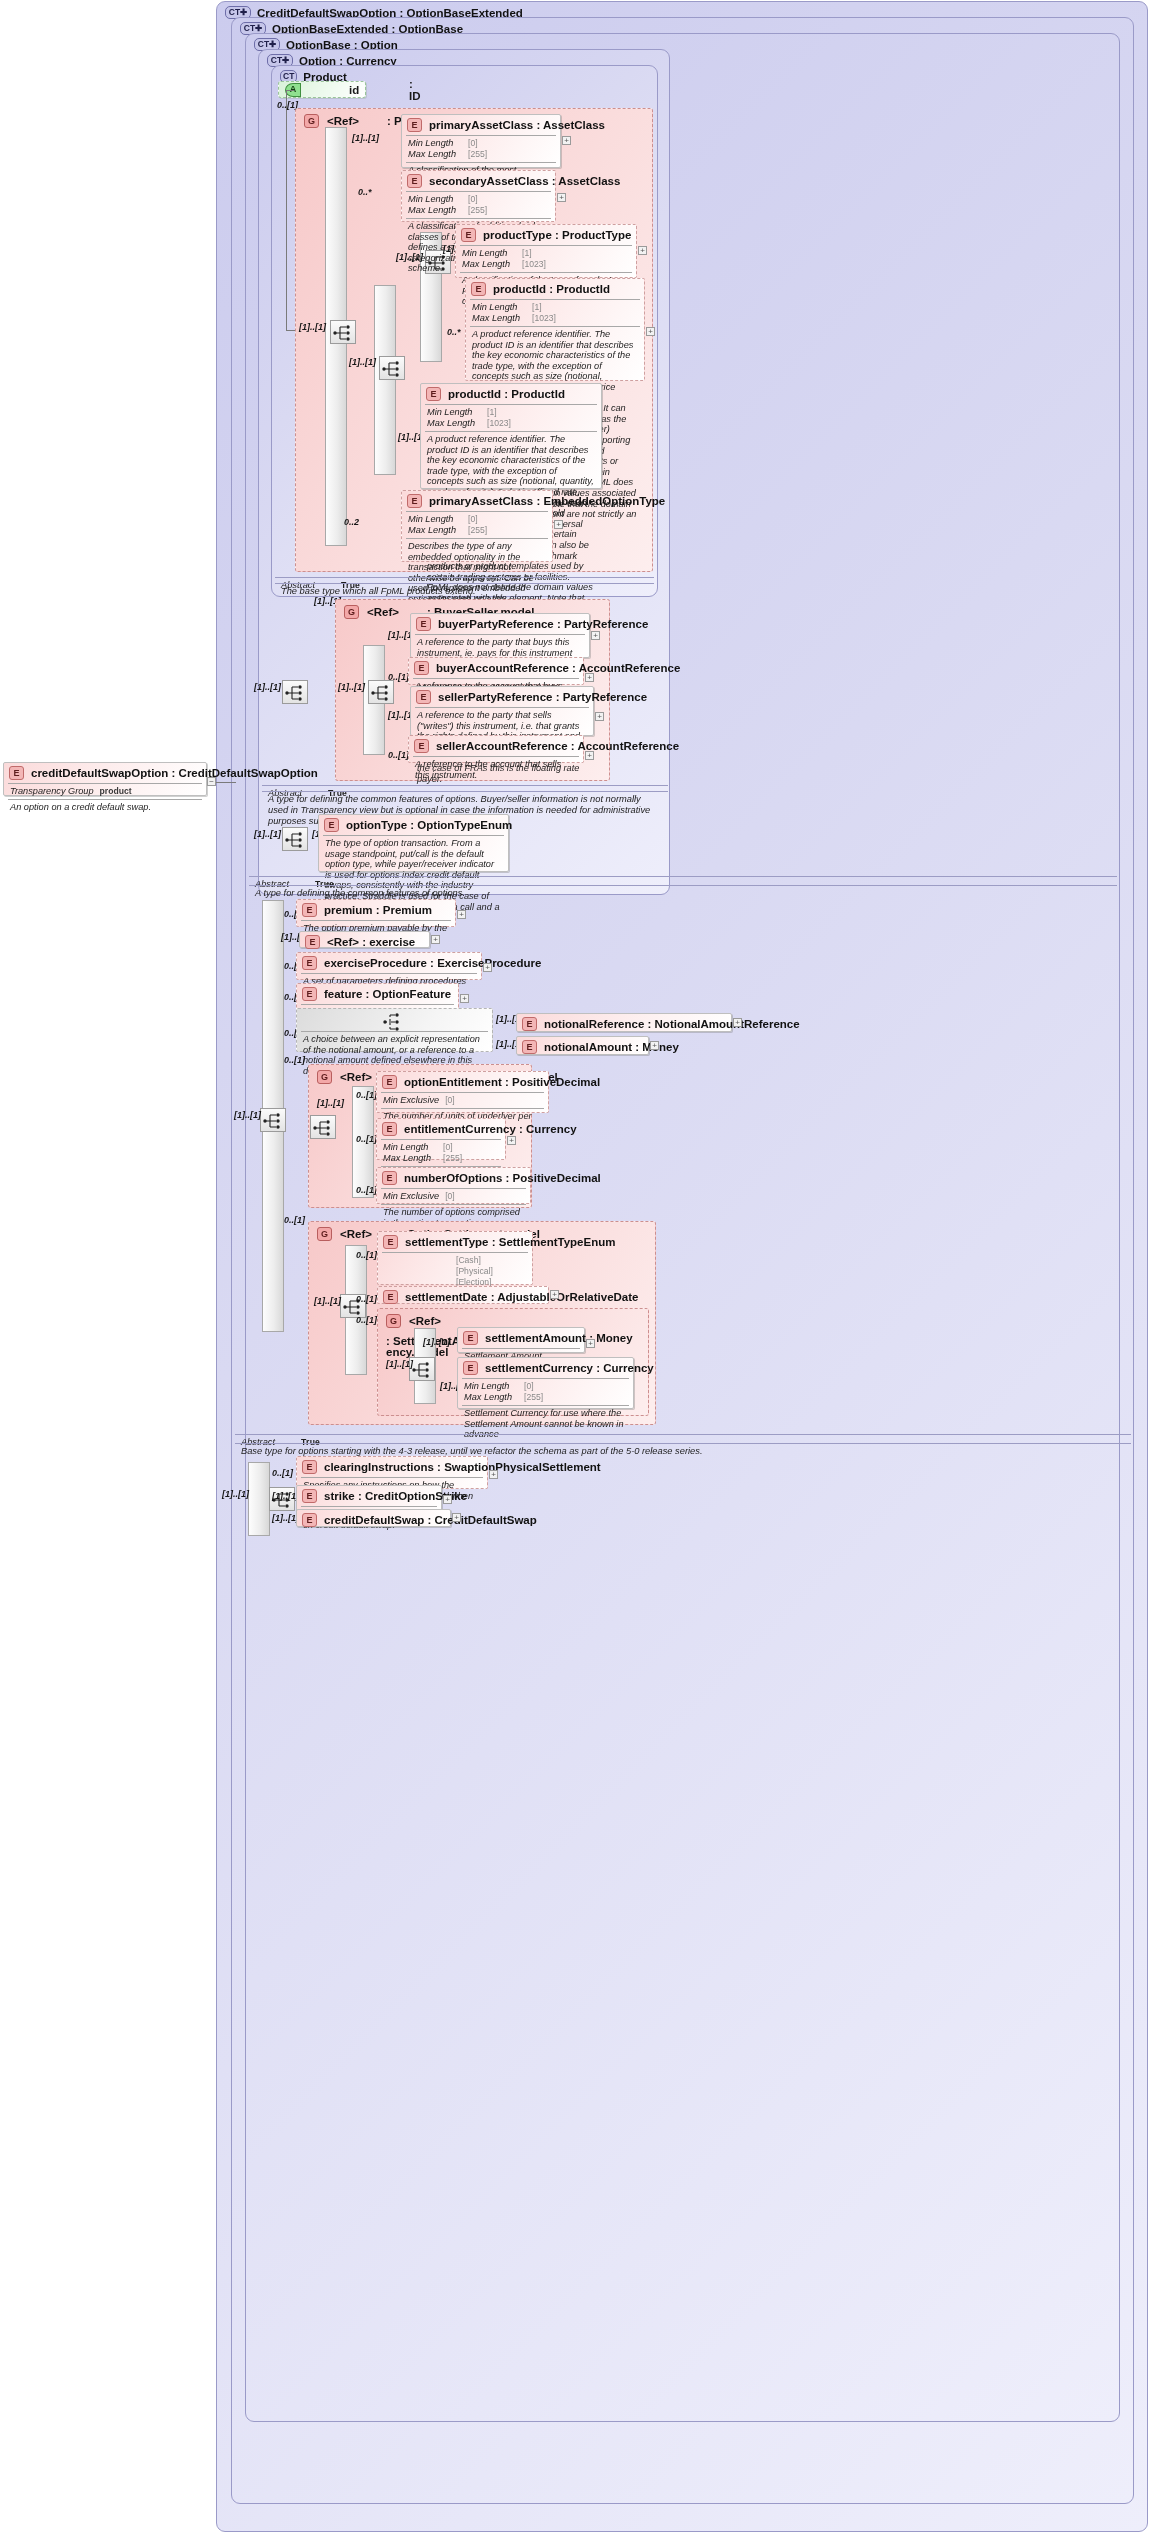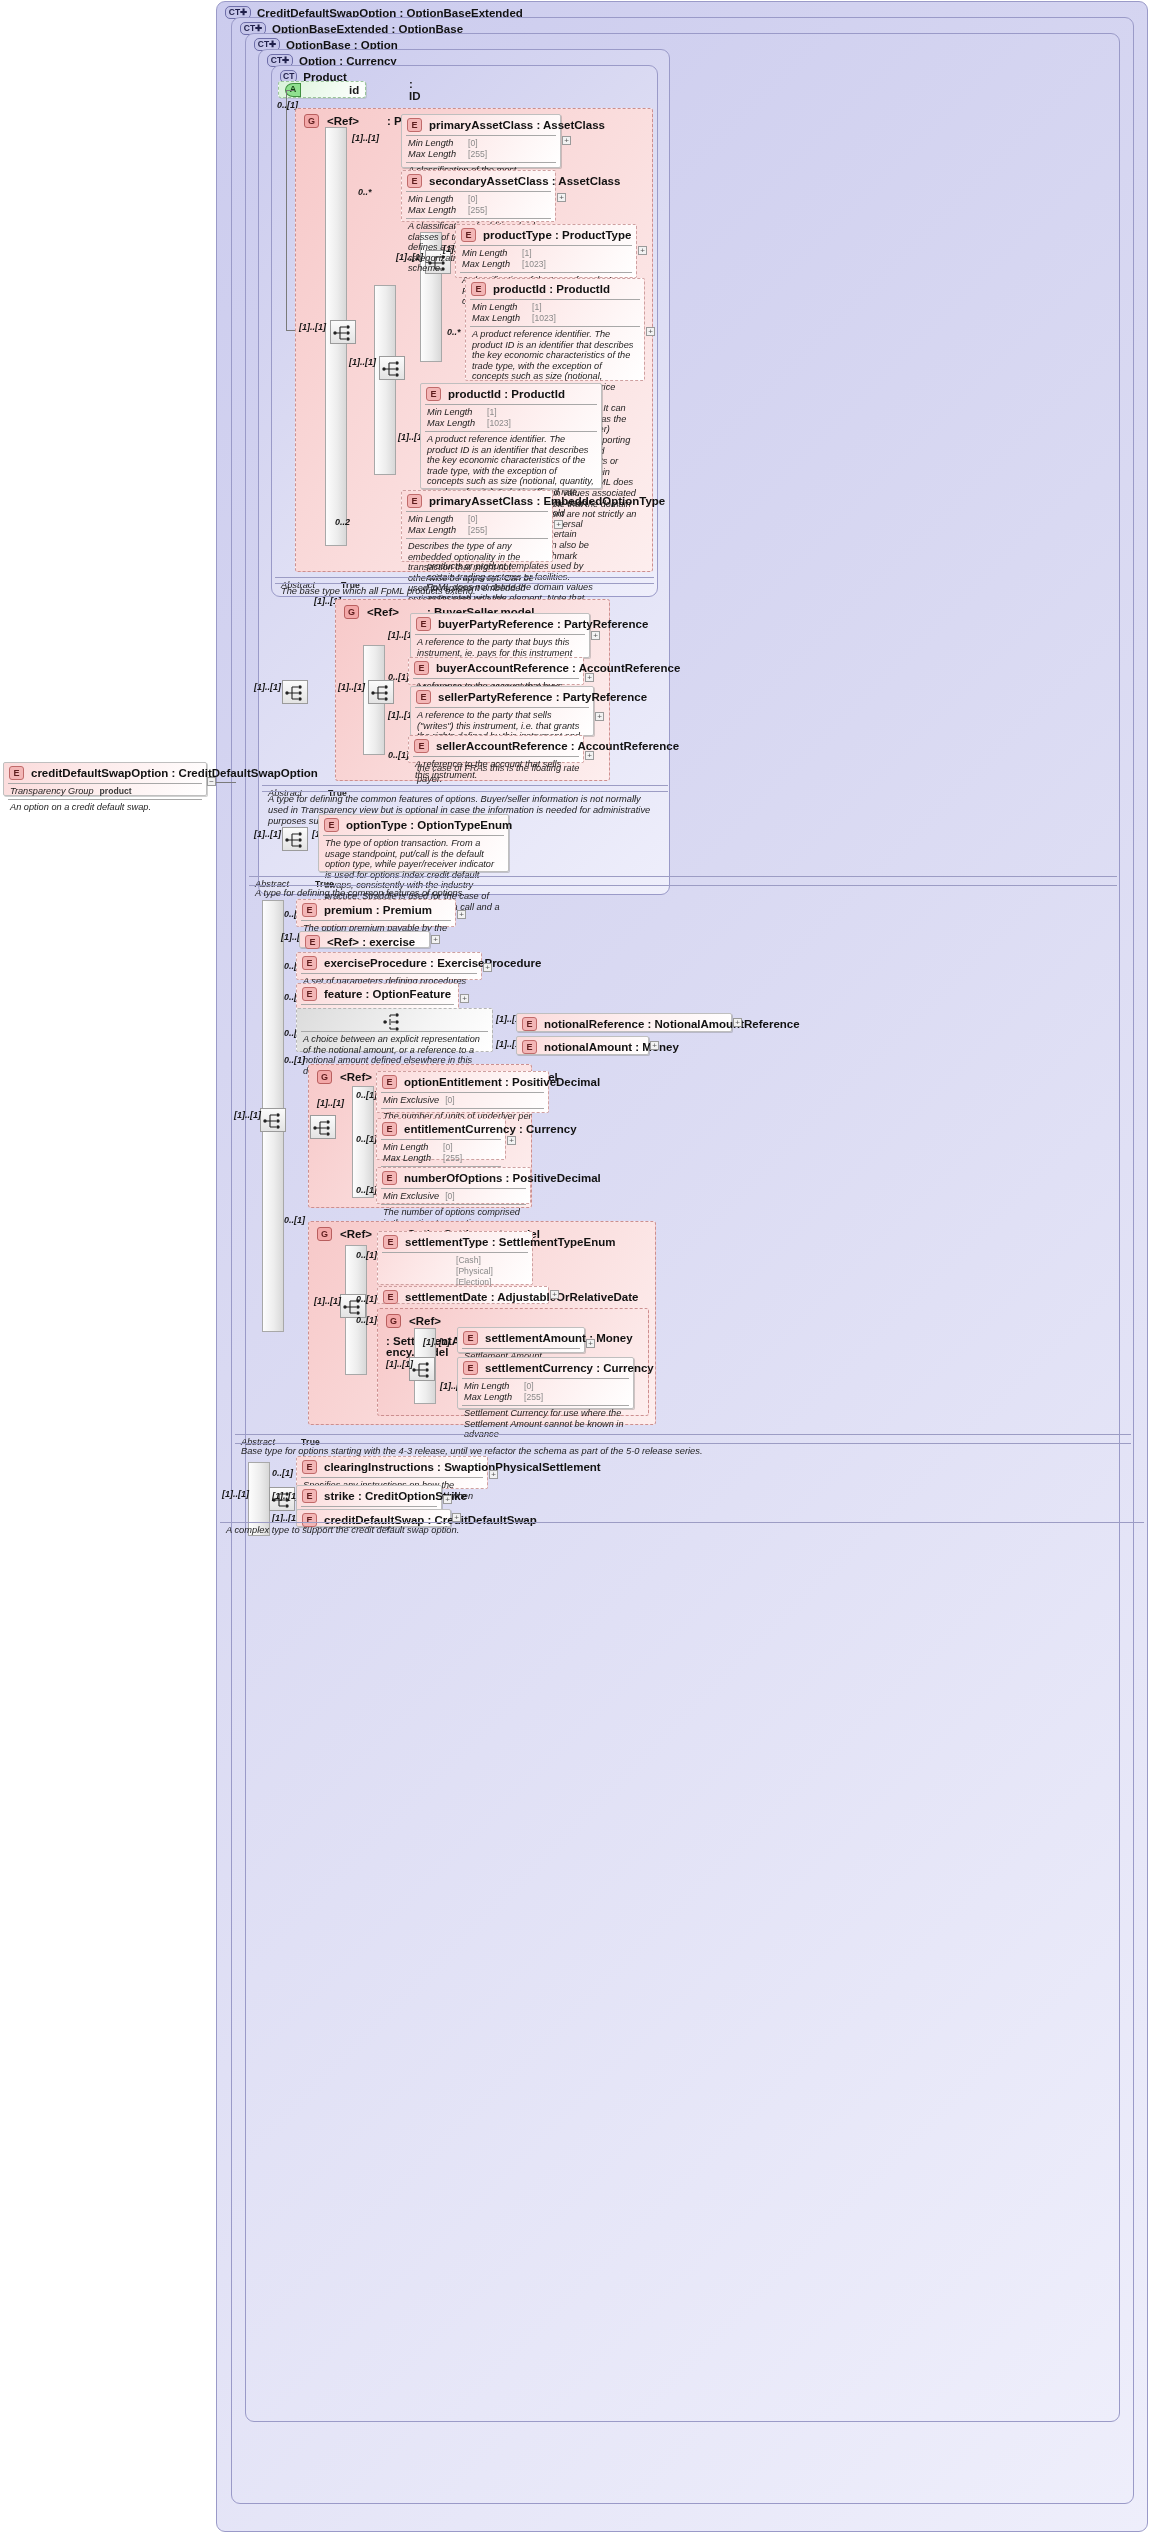--- a/index.html
+++ b/index.html
@@ -342,21 +342,21 @@
           <span class="fv">[1]</span>
         </div>
       <div class="frow">
           <span class="fk">Max Length</span>
           <span class="fv">[1023]</span>
         </div>
     </div>
     <div class="doc">A product reference identifier. The product ID is an identifier that describes the key economic characteristics of the trade type, with the exception of concepts such as size (notional, quantity, number of units) and price (fixed rate, strike, etc.) that are negotiated for each transaction. It can be used to hold identifiers such as the "UPI" (universal product identifier) required by certain regulatory reporting rules. It can also be used to hold identifiers of benchmark products or product templates used by certain trading systems or facilities. FpML does not define the domain values associated with this element. Note that the domain values for this element are not strictly an enumerated list.</div>
   </div>
 
-  <div class="abs card" style="left:335px;top:517px;">0..2</div>
+  <div class="abs card" style="left:344px;top:517px;">0..2</div>
   <div class="abs ebox opt" style="left:401px;top:490px;width:152px;height:72px;">
     <div class="etitle">
       <span class="badge e">E</span>
       <span>primaryAssetClass : EmbeddedOptionType</span>
     </div>
     <div class="facets">
       <div class="frow">
           <span class="fk">Min Length</span>
           <span class="fv">[0]</span>
         </div>
@@ -783,23 +783,20 @@
 
   <div class="abs card" style="left:272px;top:1513px;">[1]..[1]</div>
   <div class="abs ebox req" style="left:296px;top:1509px;width:155px;height:18px;">
     <div class="etitle">
       <span class="badge e">E</span>
       <span>creditDefaultSwap : CreditDefaultSwap</span>
     </div>
   </div>
   <div class="abs plus" style="left:452px;top:1513px;">+</div>
 
-  <div class="abs docrow" style="left:220px;width:924px;top:1522px;height:13px;">
-    <span>A complex type to support the credit default swap option.</span>
-  </div>
 
   <div class="abs ebox req" style="left:3px;top:762px;width:204px;height:34px;">
     <div class="etitle">
       <span class="badge e">E</span>
       <span>creditDefaultSwapOption : CreditDefaultSwapOption</span>
     </div>
     <div class="facets">
       <div class="frow">
           <span class="fk" style="min-width:82px;">Transparency Group</span>
           <span class="fv" style="color:#3a3a3a;font-weight:bold;">product</span>

